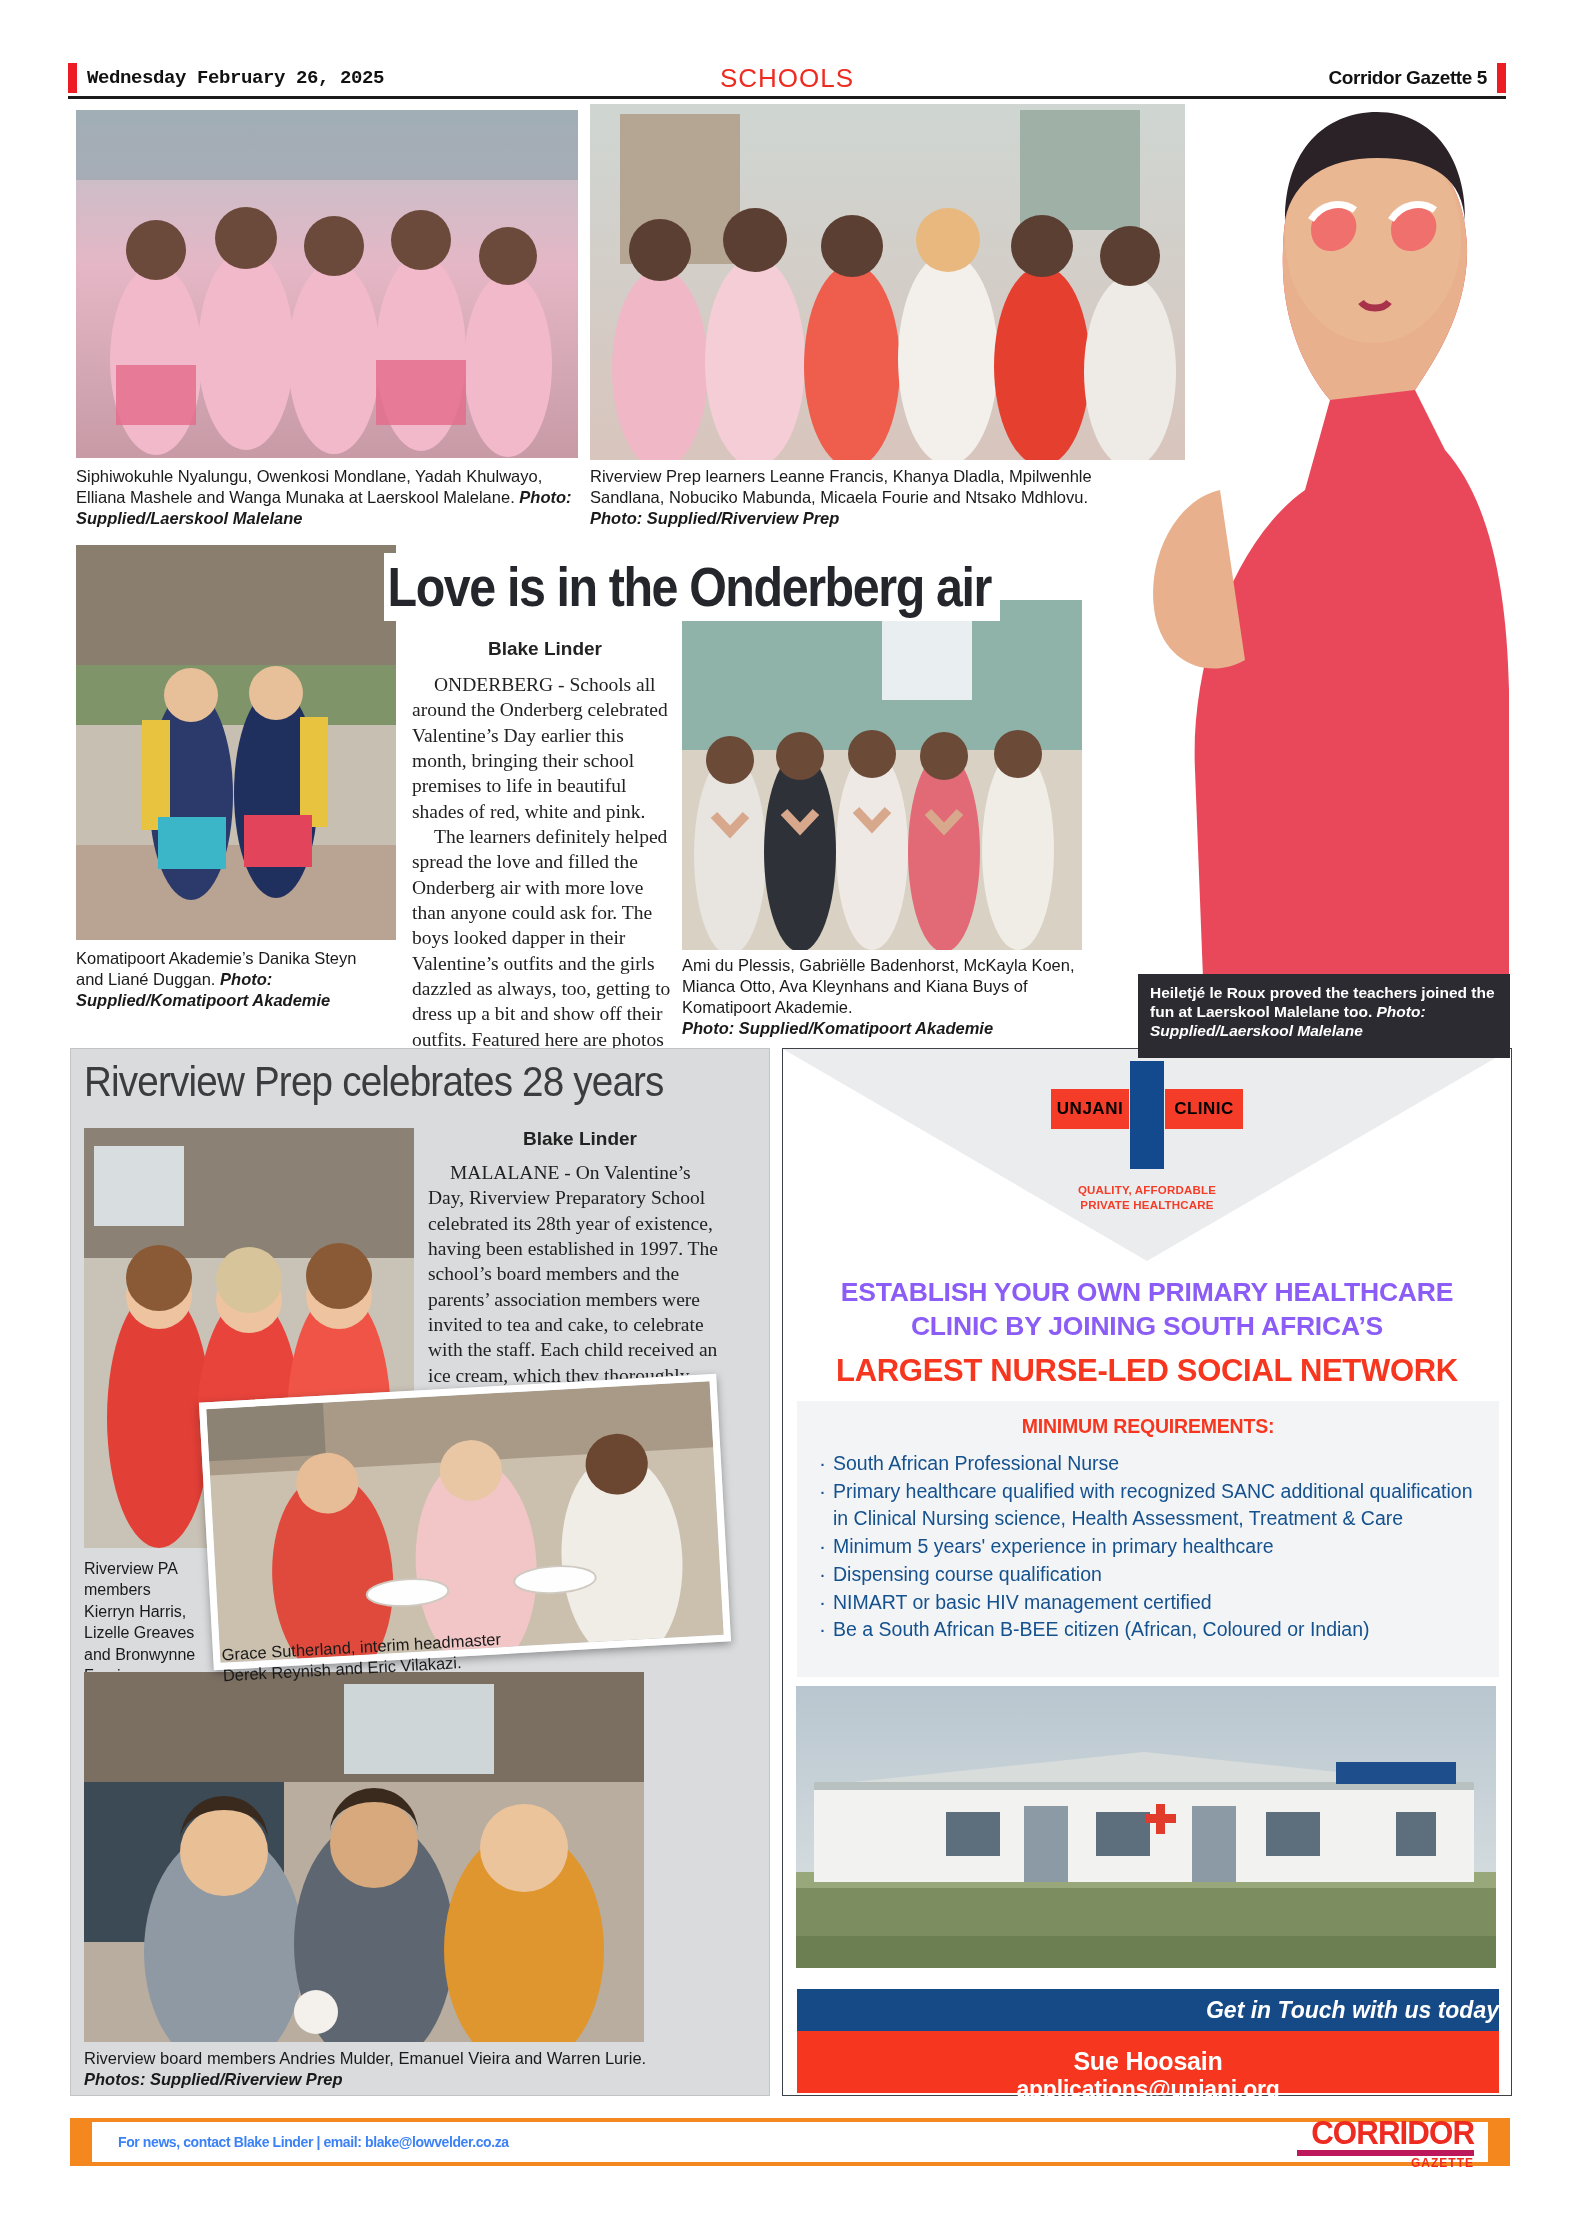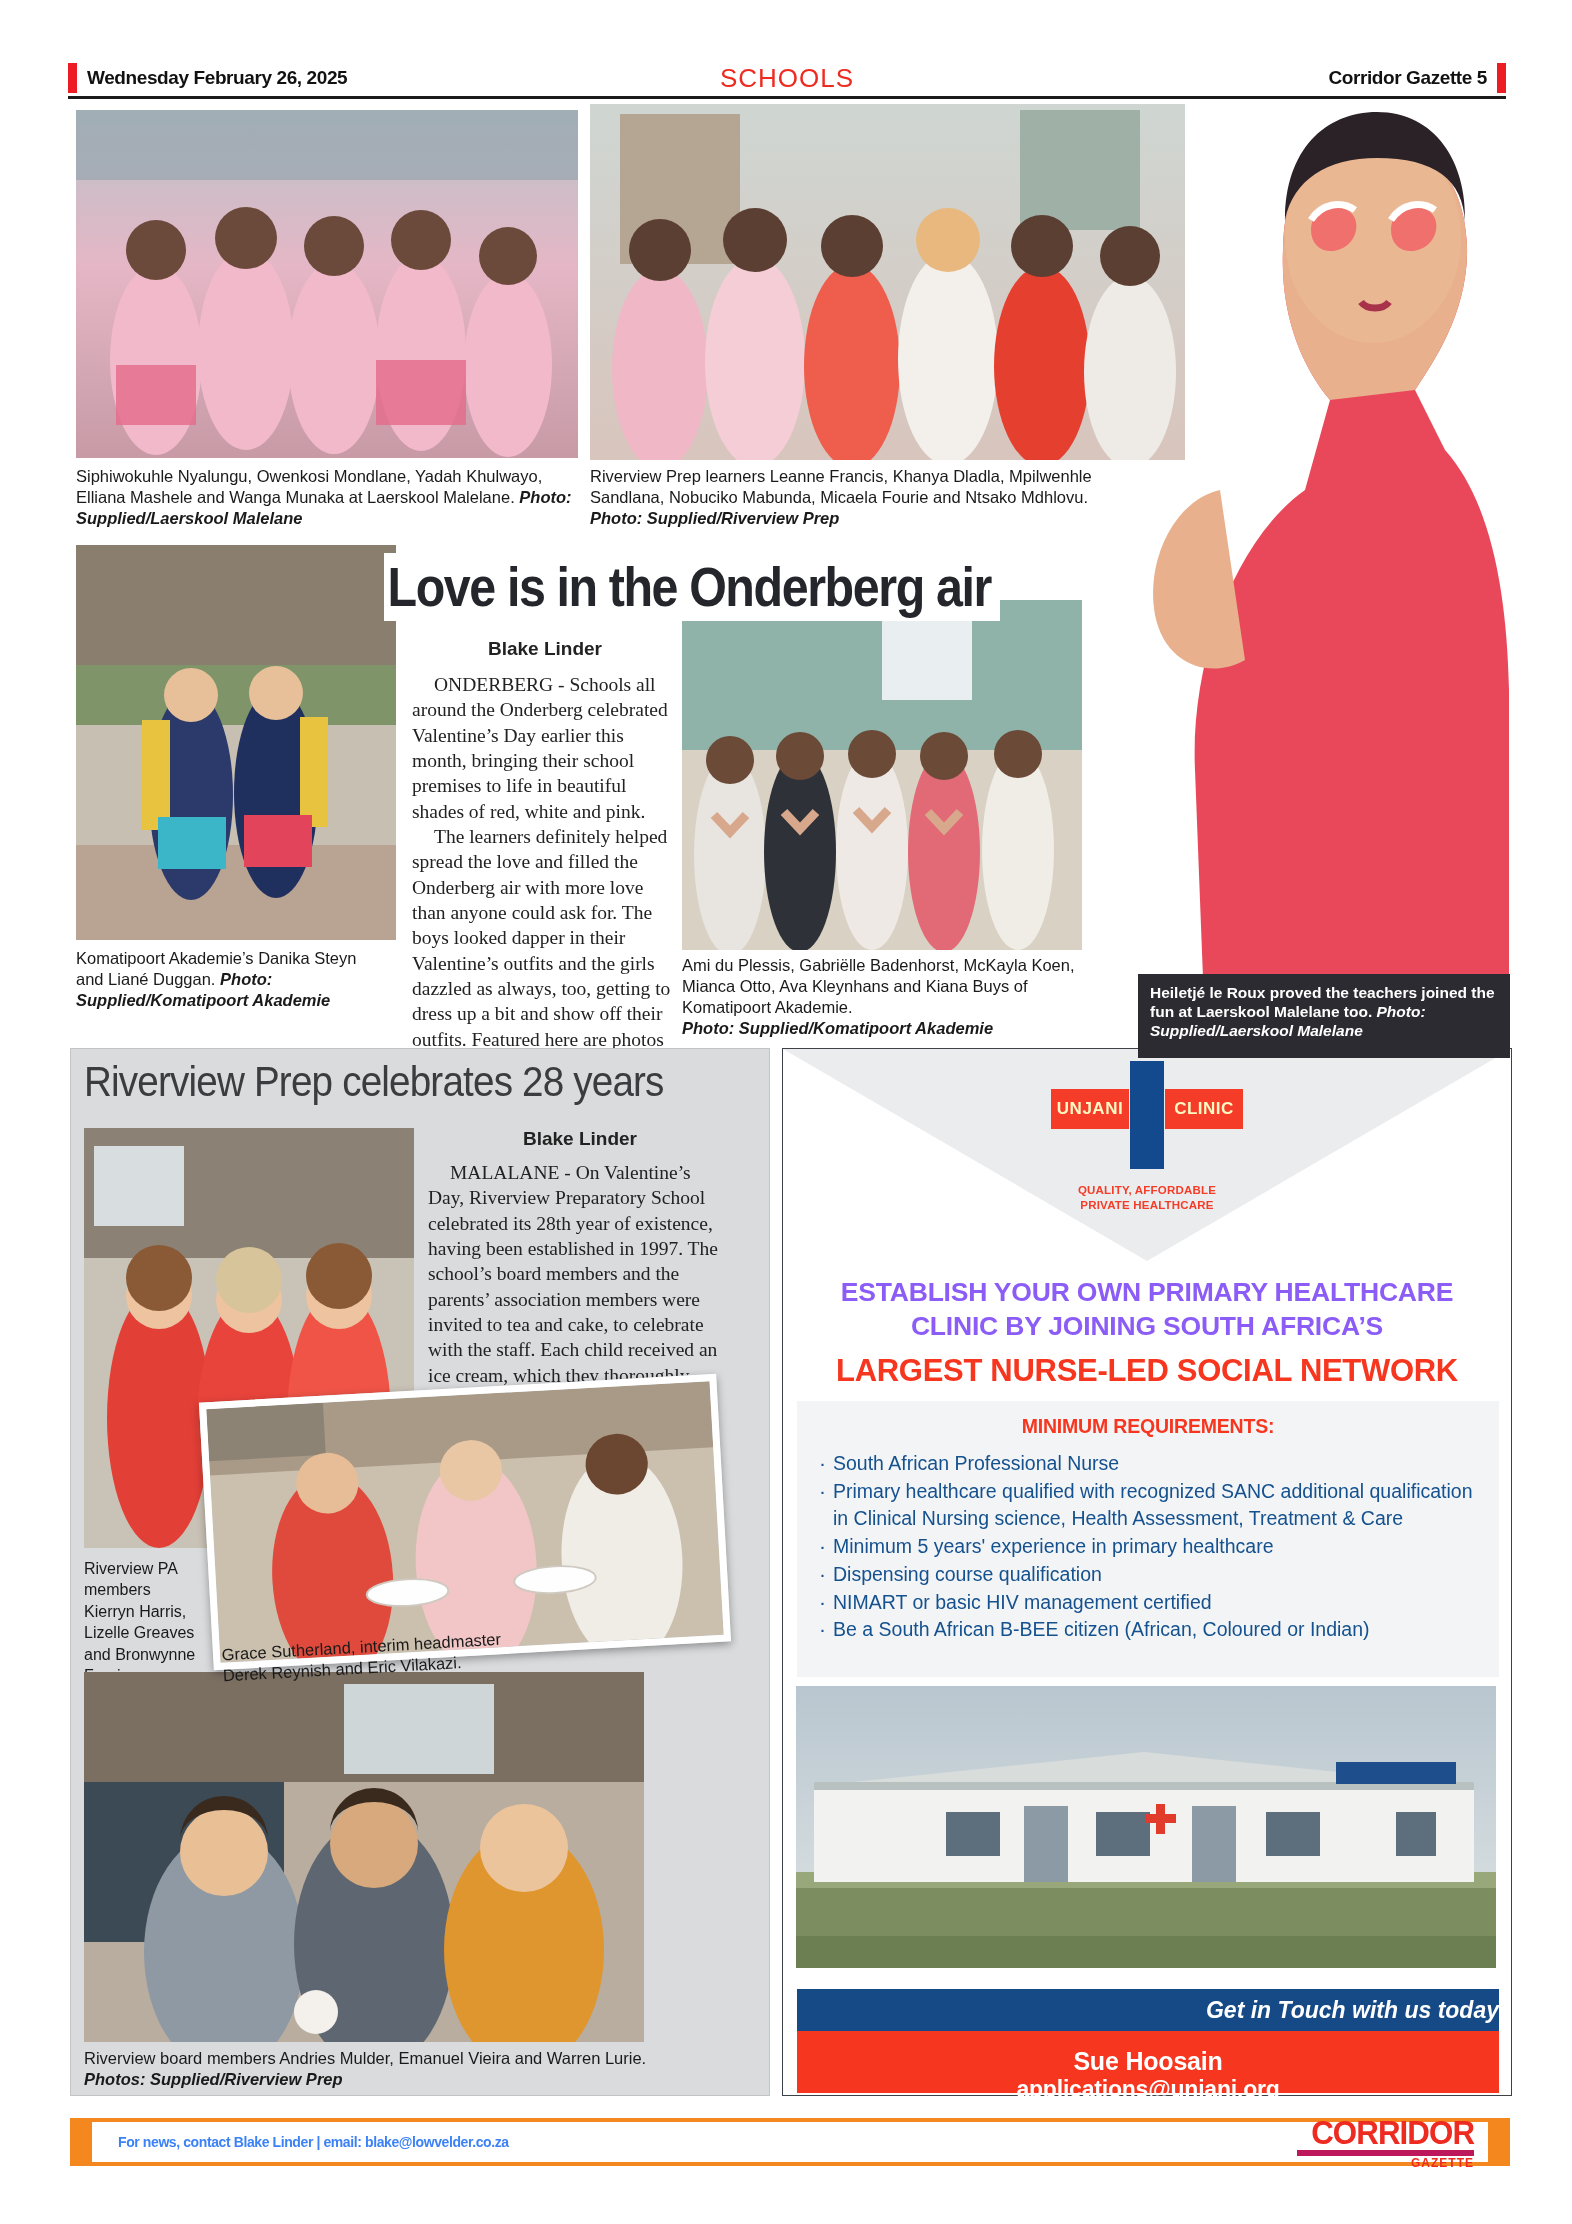--- a/index.html
+++ b/index.html
@@ -13,21 +13,21 @@
 
   
   .masthead {
     position: absolute; left: 68px; top: 60px; width: 1438px; height: 36px;
     display: flex; align-items: center;
   }
   .mast-tick { width: 9px; height: 30px; background: #ed1c24; flex: 0 0 auto; }
   .mast-date {
     font-size: 19px; font-weight: bold; color: #111;
     margin-left: 10px; letter-spacing: -0.4px; white-space: nowrap;
-    font-family: Liberation Sans, sans-serif;
+    font-family: Liberation Mono, monospace;
   }
   .mast-section {
     position: absolute; left: 0; right: 0; text-align: center;
     font-size: 26px; color: #ee2b20; letter-spacing: 1px;
     font-family: "Liberation Sans", sans-serif;
   }
   .mast-right {
     margin-left: auto; font-size: 19px; font-weight: bold; color: #111;
     letter-spacing: -0.4px; white-space: nowrap; z-index: 2;
   }
@@ -131,21 +131,21 @@
   }
   #ad-logo {
     position: absolute; left: 0; right: 0; top: 12px; height: 120px;
   }
   .cross-v {
     position: absolute; left: 50%; top: 0; width: 34px; height: 108px;
     margin-left: -17px; background: #134a8e;
   }
   .logo-word-l, .logo-word-r {
     position: absolute; top: 28px; width: 78px; height: 40px; background: #f43c28;
-    color: #fef9c3; font-size: 17px; font-weight: bold; line-height: 40px; text-align: center;
+    color: #000000; font-size: 17px; font-weight: bold; line-height: 40px; text-align: center;
     letter-spacing: 0.5px; font-family: "Liberation Sans Narrow","Liberation Sans",sans-serif;
   }
   .logo-word-l { left: 50%; margin-left: -96px; }
   .logo-word-r { left: 50%; margin-left: 18px; }
   #ad-tagline {
     position: absolute; left: 0; right: 0; top: 134px; text-align: center;
     color: #f43c28; font-size: 11.5px; font-weight: bold; line-height: 1.28;
     letter-spacing: 0.2px;
   }
   #ad-head {

